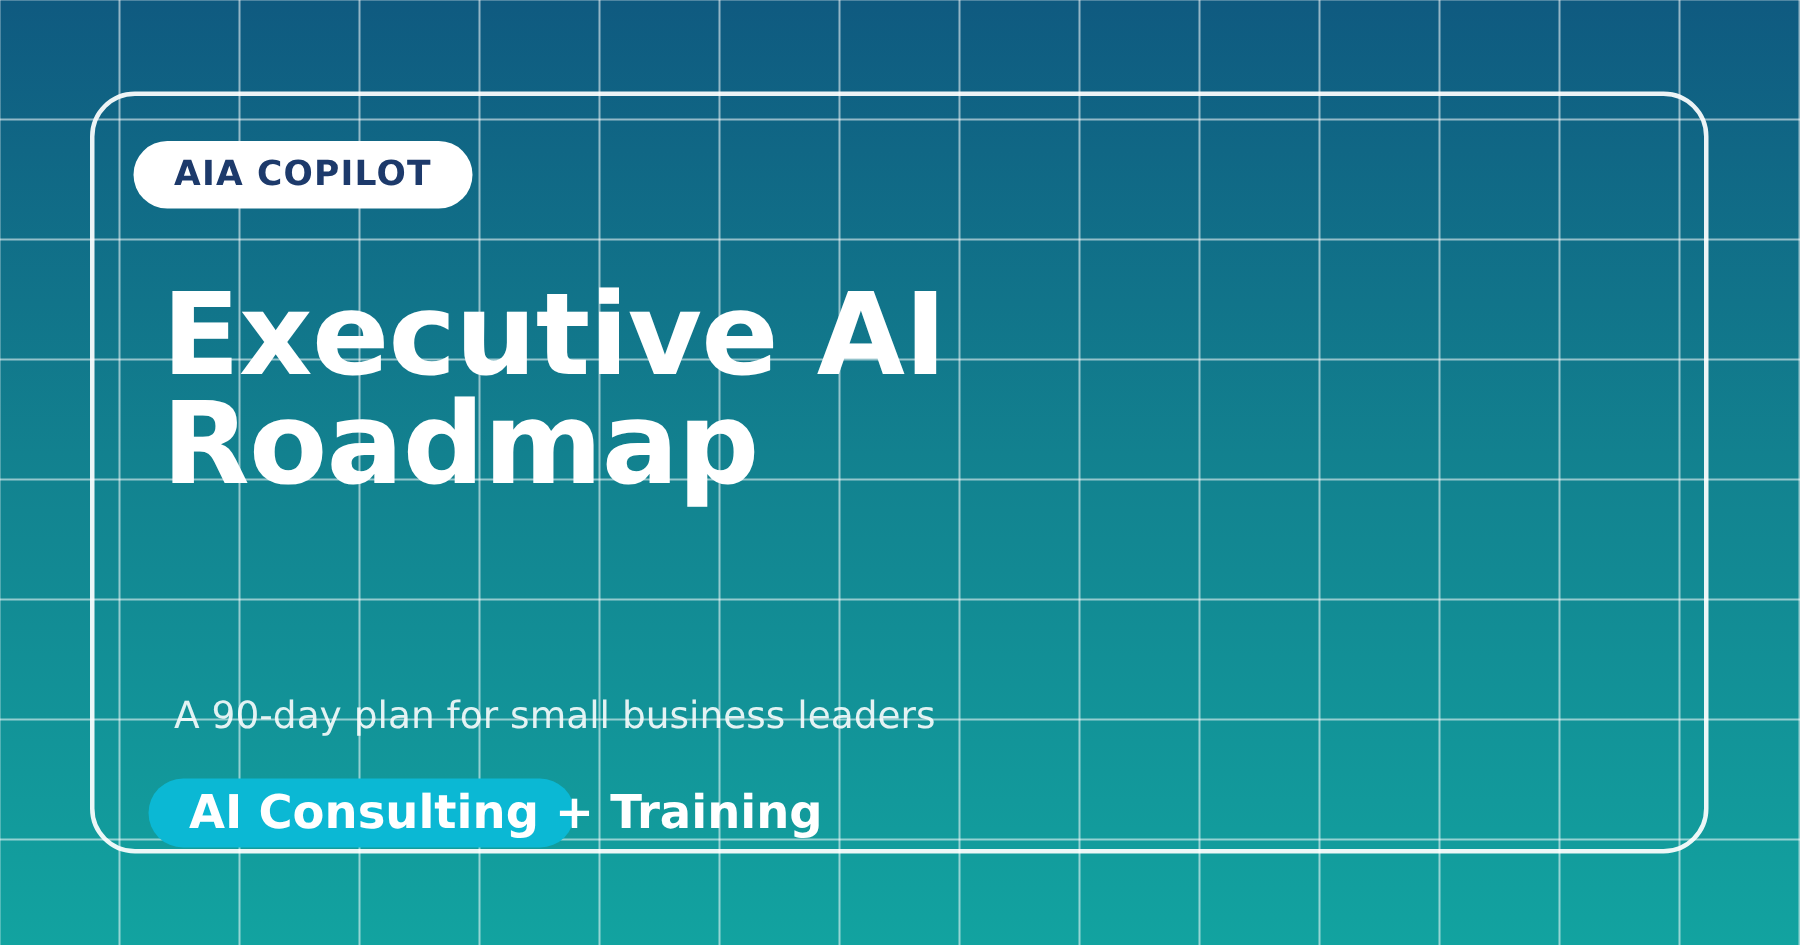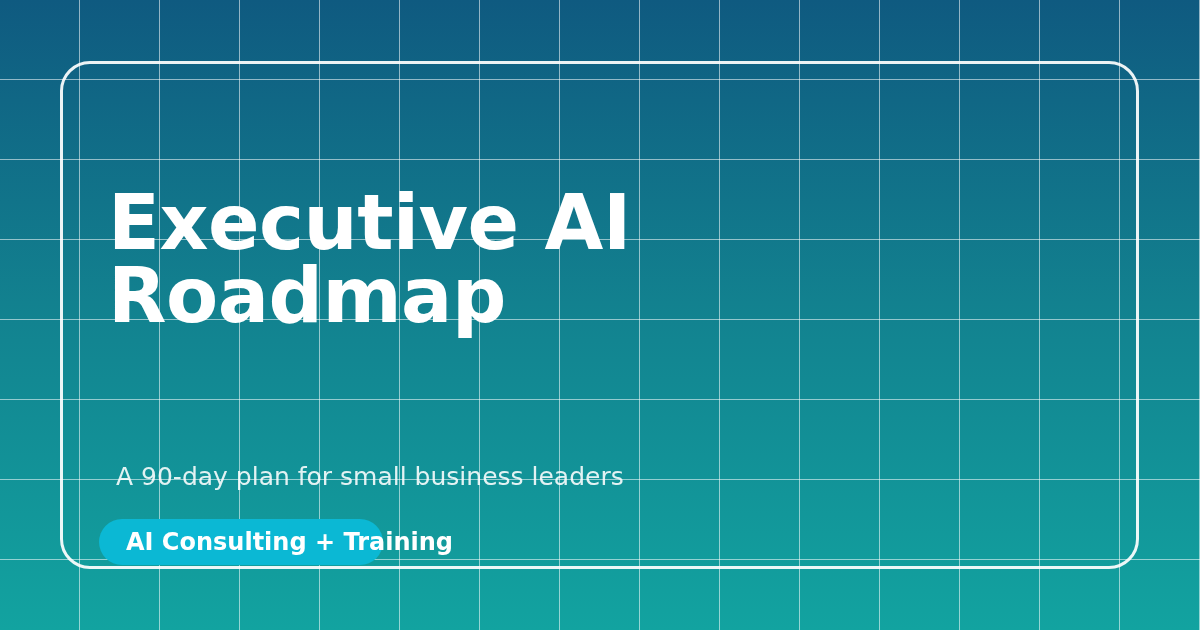--- a/index.html
+++ b/index.html
@@ -111,38 +111,41 @@
     background: #0bb8d4;
     border-radius: 999px;
   }
   .tag-label {
     position: absolute;
     left: 27px;
     top: 0;
     height: 46px;
     display: flex;
     align-items: center;
-    font-size: 24px;
+    font-size: 31px;
     font-weight: 700;
     color: #ffffff;
     white-space: nowrap;
     line-height: 1;
   }
 </style>
 </head>
 <body>
 
 <div class="canvas">
 
   <div class="grid-overlay"></div>
 
   <div class="frame"></div>
 
   <div class="content">
 
+    <div class="badge">
+      <span class="badge-label">AIA COPILOT</span>
+    </div>
 
     <h1 class="title">Executive AI
 Roadmap</h1>
 
     <p class="subtitle">A 90-day plan for small business leaders</p>
 
     <div class="tag-wrap">
       <div class="tag-pill"></div>
       <span class="tag-label">AI Consulting + Training</span>
     </div>

